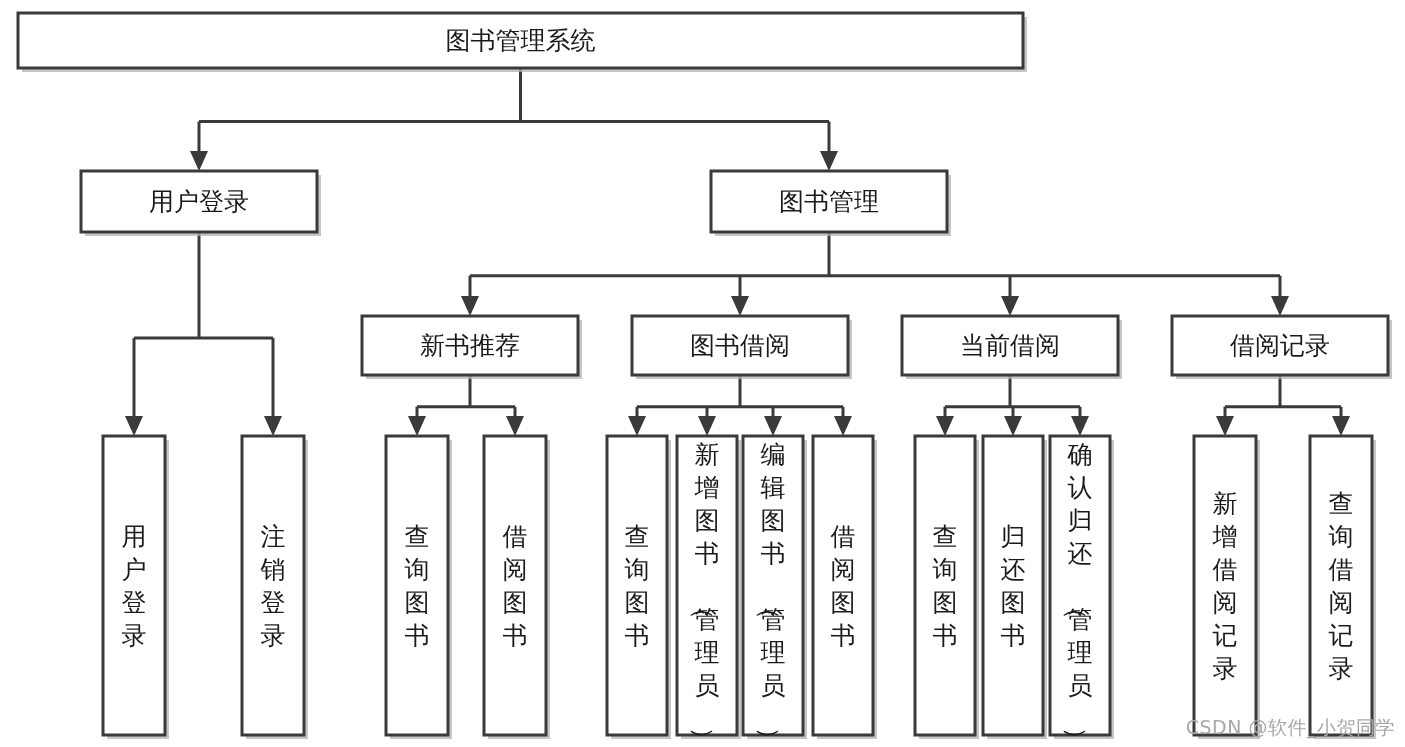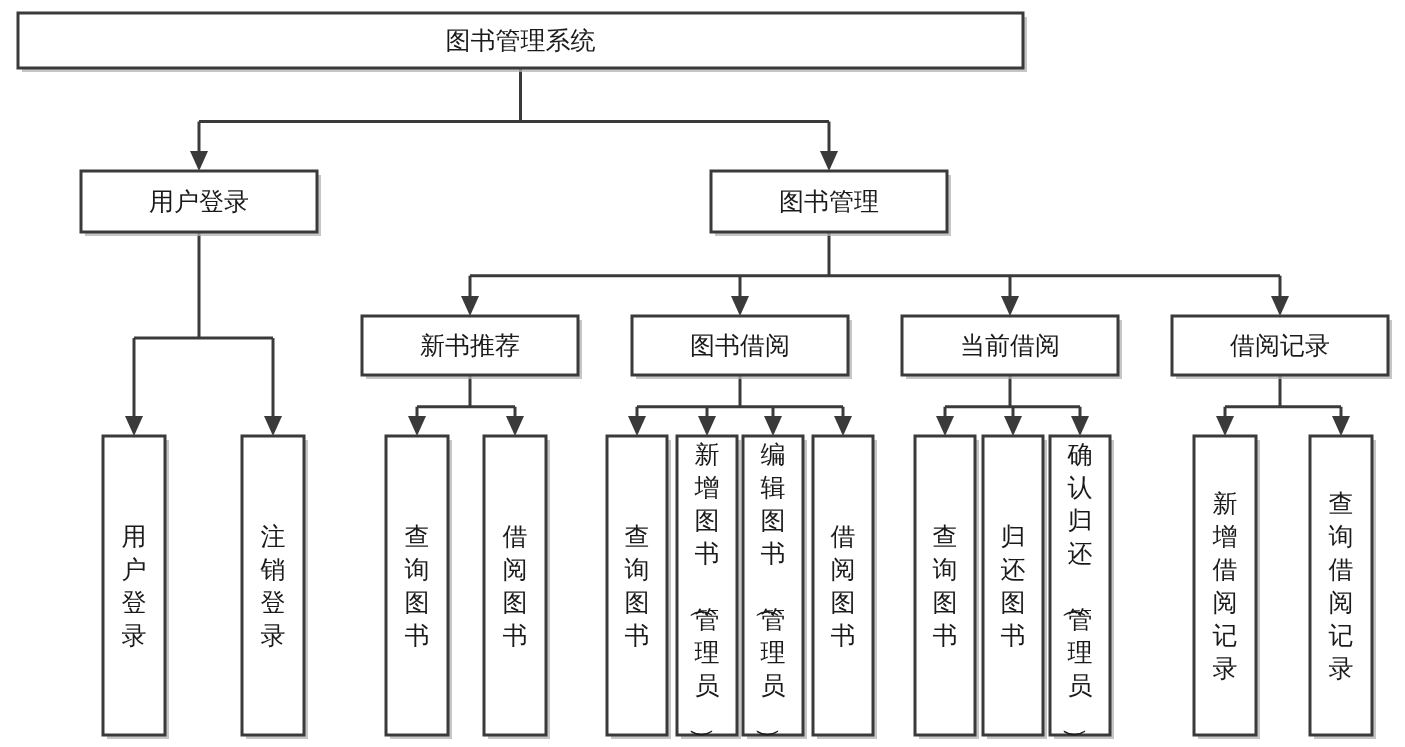--- a/index.html
+++ b/index.html
@@ -242,13 +242,14 @@
           <rect class="node-box" x="1194" y="436" width="62" height="299"></rect>
           <text class="node-label-v" x="1225" y="512.24"><tspan x="1225" dy="0">新</tspan><tspan x="1225" dy="33">增</tspan><tspan x="1225" dy="33">借</tspan><tspan x="1225" dy="33">阅</tspan><tspan x="1225" dy="33">记</tspan><tspan x="1225" dy="33">录</tspan></text>
         </g>
         <g>
           <rect class="node-box-shadow" x="1314" y="440" width="62" height="299"></rect>
           <rect class="node-box" x="1310" y="436" width="62" height="299"></rect>
           <text class="node-label-v" x="1341" y="512.24"><tspan x="1341" dy="0">查</tspan><tspan x="1341" dy="33">询</tspan><tspan x="1341" dy="33">借</tspan><tspan x="1341" dy="33">阅</tspan><tspan x="1341" dy="33">记</tspan><tspan x="1341" dy="33">录</tspan></text>
         </g>
       </g>
   </svg>
+  <div class="watermark-text">CSDN @软件_小贺同学</div>
 </div>
 
 </body></html>

